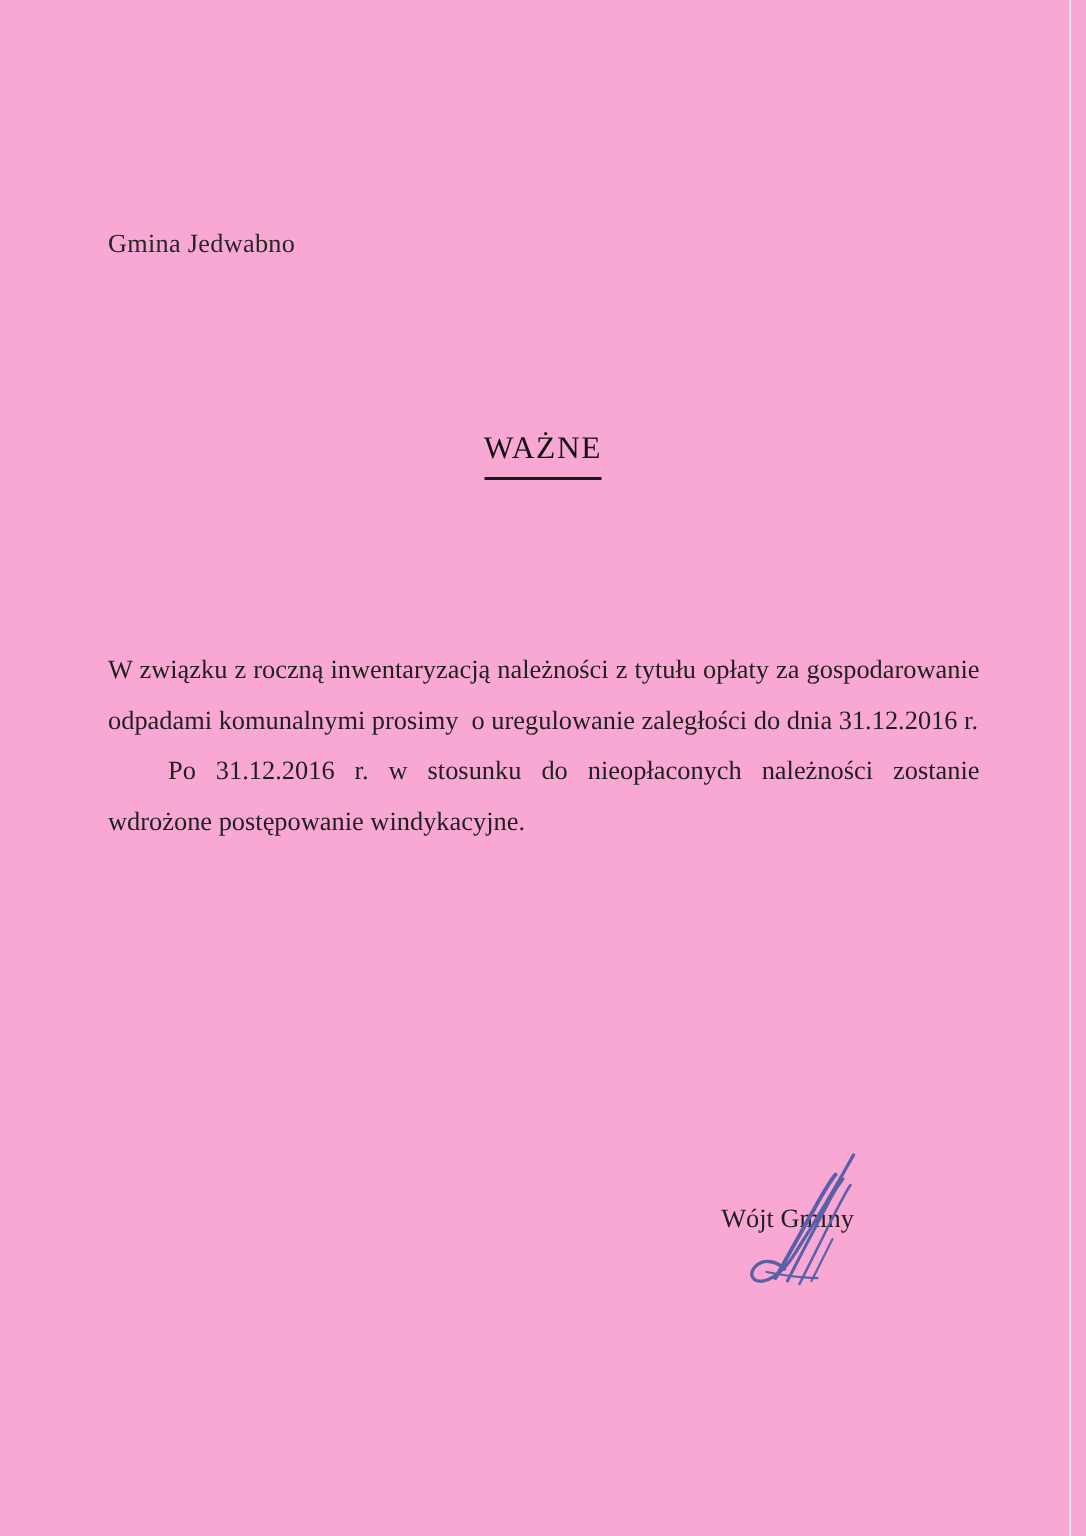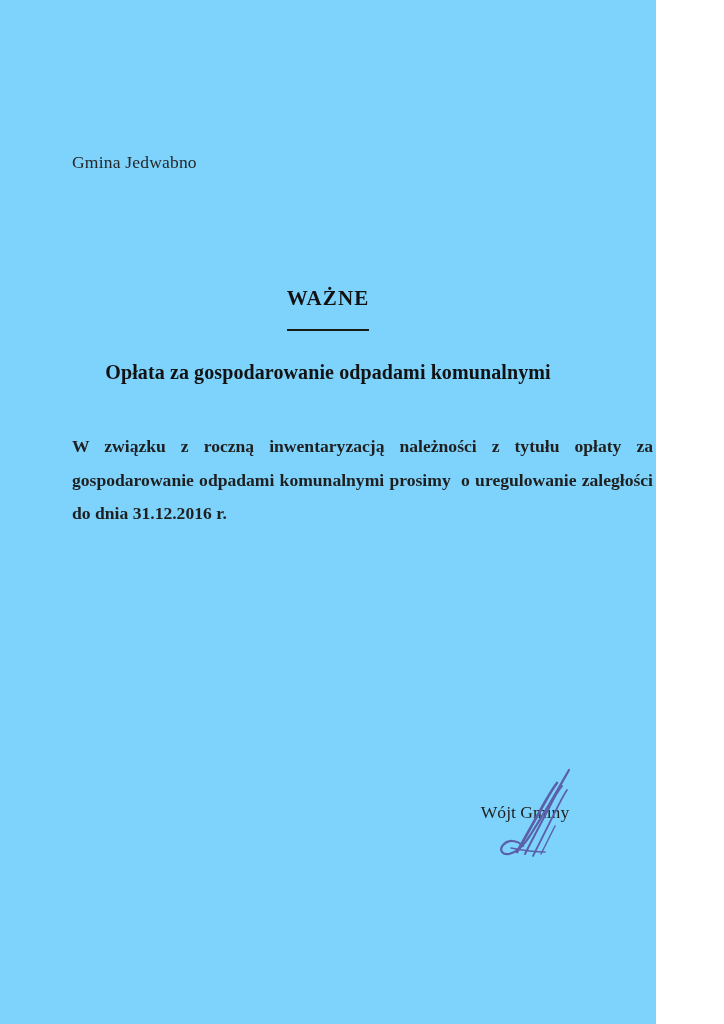--- a/index.html
+++ b/index.html
@@ -7,23 +7,23 @@
     margin: 0;
     padding: 0;
     background: #ffffff;
   }
   body {
     font-family: "Liberation Serif", "DejaVu Serif", serif;
     color: #1a1a1a;
   }
   .page {
     position: relative;
-    width: 656px;
+    width: 724px;
     height: 1024px;
-    background: #7dd3fc;
+    background: #f9a8d4;
     overflow: hidden;
     box-sizing: border-box;
   }
   
   .scan-edge {
     position: absolute;
     top: 0;
     bottom: 0;
     left: 713px;
     width: 1px;
@@ -42,25 +42,25 @@
   }
 
   .doc-title {
     position: absolute;
     left: 0;
     right: 0;
     top: 286px;
     text-align: center;
   }
   .doc-title span {
-    font-weight: bold;
+    font-weight: normal;
     font-size: 21px;
     letter-spacing: 1.1px;
     border-bottom: 2px solid #1a1a1a;
-    padding-bottom: 19px;
+    padding-bottom: 8px;
     color: #121212;
   }
 
   .doc-subtitle {
     position: absolute;
     left: 0;
     right: 0;
     top: 361px;
     text-align: center;
     font-weight: bold;
@@ -76,21 +76,20 @@
     width: 581px;
   }
   .body-copy p {
     margin: 0;
     font-size: 17.6px;
     line-height: 33.5px;
     text-align: justify;
     text-justify: inter-word;
     color: #1f1f1f;
     white-space: pre-wrap;
-    font-weight: bold;
   }
   .body-copy p.indented {
     text-indent: 40px;
   }
 
   .signature-block {
     position: absolute;
     left: 380px;
     top: 796px;
     width: 290px;
@@ -120,24 +119,24 @@
 <div class="page">
 
   <div class="scan-edge"></div>
 
   <div class="letterhead">Gmina Jedwabno</div>
 
   <div class="doc-title">
     <span>WAŻNE</span>
   </div>
 
-  <div class="doc-subtitle">Opłata za gospodarowanie odpadami komunalnymi</div>
 
   <div class="body-copy">
     <p>W związku z roczną inwentaryzacją należności z tytułu opłaty za gospodarowanie odpadami komunalnymi prosimy  o uregulowanie zaległości do dnia 31.12.2016 r.</p>
+    <p class="indented">Po 31.12.2016 r. w stosunku do nieopłaconych należności zostanie wdrożone postępowanie windykacyjne.</p>
   </div>
 
   <div class="signature-block">
     <div class="sig-line">Wójt Gminy</div>
   </div>
 
   <svg class="ink-signature" viewBox="0 0 120 105">
     <g fill="none" stroke="#5b5fa8" stroke-linecap="round" stroke-linejoin="round">
       <path d="M82 2 C72 20, 58 44, 44 66 C38 76, 31 84, 22 86 C15 87, 12 82, 16 77 C21 71, 30 72, 36 78" stroke-width="2.2"></path>
       <path d="M30 84 C38 70, 48 52, 58 34 C62 27, 66 20, 70 15" stroke-width="2.6"></path>

